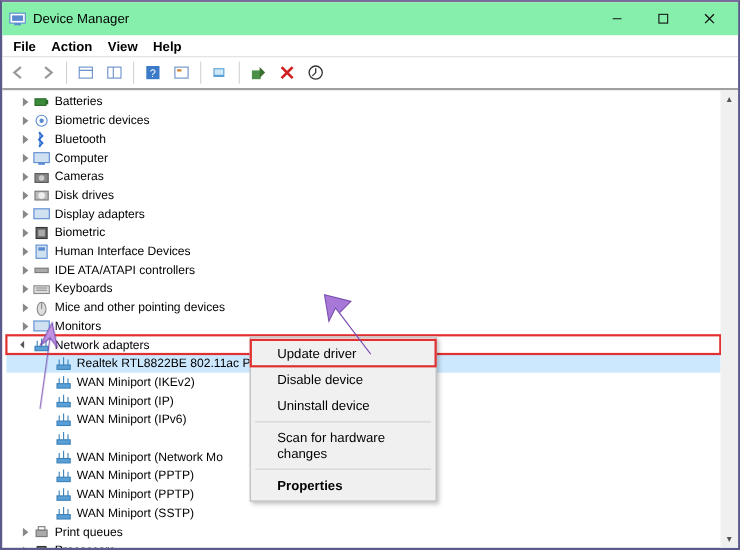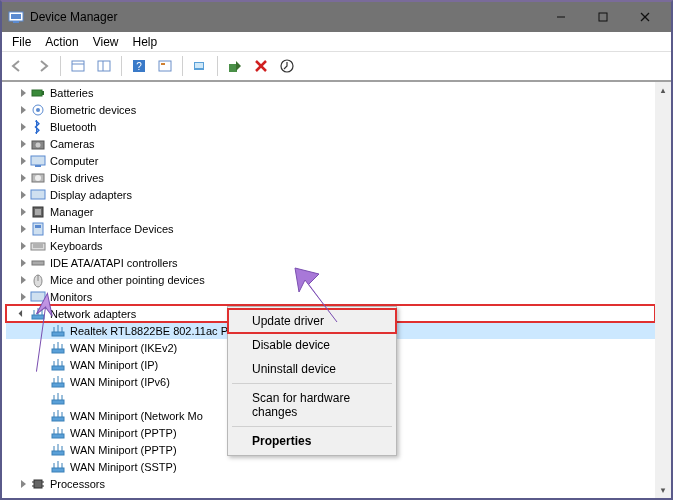--- a/index.html
+++ b/index.html
@@ -1,25 +1,25 @@
 <!DOCTYPE html>
 <html><head>
 <meta charset="utf-8">
 <style>
 * { box-sizing: border-box; margin: 0; padding: 0; font-family: "Segoe UI", Tahoma, sans-serif; }
 body { width: 673px; height: 500px; overflow: hidden; background: #fff; }
 .window { width: 673px; height: 500px; border: 2px solid #5a5a8a; border-top-color: #7a6b9a; display: flex; flex-direction: column; background: #fff; }
-.titlebar { height: 30px; display: flex; align-items: center; padding: 0 6px; background: #737373; }
+.titlebar { height: 30px; display: flex; align-items: center; padding: 0 6px; background: #86efac; }
 .titlebar .icon { width: 16px; height: 16px; margin-right: 6px; }
 .titlebar .title { font-size: 12px; color: #000; flex: 1; }
 .winbtns { display: flex; gap: 2px; }
 .winbtn { width: 40px; height: 26px; display: flex; align-items: center; justify-content: center; font-size: 13px; color: #111; }
 .winbtn svg { display: block; }
 .menubar { height: 20px; display: flex; align-items: center; padding: 0 4px; gap: 2px; font-size: 12px; border-bottom: 1px solid #e0e0e0; }
-.menubar .menuitem { padding: 2px 6px; cursor: default; }
+.menubar .menuitem { padding: 2px 6px; cursor: default; font-weight: bold; }
 .toolbar { height: 30px; display: flex; align-items: center; padding: 0 4px; gap: 4px; border-bottom: 2px solid #a0a0a0; }
 .tbbtn { width: 22px; height: 22px; display: flex; align-items: center; justify-content: center; }
 .tbsep { width: 1px; height: 20px; background: #d0d0d0; margin: 0 2px; }
 .content { flex: 1; overflow: hidden; position: relative; display: flex; }
 .tree { flex: 1; overflow-y: auto; padding: 2px 0 19px 4px; font-size: 11px; }
 .scrollbar { width: 16px; background: #f0f0f0; display: flex; flex-direction: column; }
 .scrollbtn { height: 16px; display: flex; align-items: center; justify-content: center; font-size: 9px; color: #555; }
 .scrolltrack { flex: 1; }
 .node { display: flex; align-items: center; height: 17px; padding-left: 6px; white-space: nowrap; }
 .expander { width: 14px; height: 14px; display: flex; align-items: center; justify-content: center; font-size: 11px; color: #555; cursor: pointer; }
@@ -163,83 +163,83 @@
           <span class="expander right"></span>
           <svg class="devicon" viewBox="0 0 16 16">
             <path d="M7 2 L11 6 L7 10 L11 14 L7 18" transform="scale(0.8)" fill="none" stroke="#2a6ad0" stroke-width="2"></path>
             <rect x="6" y="1" width="1" height="14" fill="#2a6ad0"></rect>
           </svg>
           <span class="label">Bluetooth</span>
         </div>
         <div class="node indent1  ">
           <span class="expander right"></span>
           <svg class="devicon" viewBox="0 0 16 16">
+            <rect x="1" y="3" width="14" height="9" fill="#cfe0f0" stroke="#5a8ad0"></rect>
+            <rect x="5" y="12" width="6" height="2" fill="#5a8ad0"></rect>
+          </svg>
+          <span class="label">Computer</span>
+        </div>
+        <div class="node indent1  ">
+          <span class="expander right"></span>
+          <svg class="devicon" viewBox="0 0 16 16">
             <rect x="2" y="5" width="12" height="8" fill="#888" stroke="#555"></rect>
             <circle cx="8" cy="9" r="2.5" fill="#ccc"></circle>
           </svg>
           <span class="label">Cameras</span>
         </div>
         <div class="node indent1  ">
           <span class="expander right"></span>
           <svg class="devicon" viewBox="0 0 16 16">
-            <rect x="1" y="3" width="14" height="9" fill="#cfe0f0" stroke="#5a8ad0"></rect>
-            <rect x="5" y="12" width="6" height="2" fill="#5a8ad0"></rect>
-          </svg>
-          <span class="label">Computer</span>
-        </div>
-        <div class="node indent1  ">
-          <span class="expander right"></span>
-          <svg class="devicon" viewBox="0 0 16 16">
             <rect x="2" y="4" width="12" height="8" fill="#bbb" stroke="#777"></rect>
             <circle cx="8" cy="8" r="3" fill="#eee"></circle>
           </svg>
           <span class="label">Disk drives</span>
         </div>
         <div class="node indent1  ">
           <span class="expander right"></span>
           <svg class="devicon" viewBox="0 0 16 16">
             <rect x="1" y="3" width="14" height="9" fill="#cfe0f0" stroke="#5a8ad0"></rect>
           </svg>
           <span class="label">Display adapters</span>
         </div>
         <div class="node indent1  ">
           <span class="expander right"></span>
           <svg class="devicon" viewBox="0 0 16 16">
             <rect x="3" y="3" width="10" height="10" fill="#666" stroke="#333"></rect>
             <rect x="5" y="5" width="6" height="6" fill="#aaa"></rect>
           </svg>
-          <span class="label">Manager</span>
+          <span class="label">Biometric</span>
         </div>
         <div class="node indent1  ">
           <span class="expander right"></span>
           <svg class="devicon" viewBox="0 0 16 16">
             <rect x="3" y="2" width="10" height="12" fill="#cfe0f0" stroke="#5a8ad0"></rect>
             <rect x="5" y="4" width="6" height="3" fill="#5a8ad0"></rect>
           </svg>
           <span class="label">Human Interface Devices</span>
+        </div>
+        <div class="node indent1  ">
+          <span class="expander right"></span>
+          <svg class="devicon" viewBox="0 0 16 16">
+            <rect x="2" y="6" width="12" height="4" fill="#aaa" stroke="#777"></rect>
+          </svg>
+          <span class="label">IDE ATA/ATAPI controllers</span>
         </div>
         <div class="node indent1  ">
           <span class="expander right"></span>
           <svg class="devicon" viewBox="0 0 16 16">
             <rect x="1" y="5" width="14" height="7" fill="#ddd" stroke="#888"></rect>
             <line x1="3" y1="7" x2="13" y2="7" stroke="#888"></line>
             <line x1="3" y1="9" x2="13" y2="9" stroke="#888"></line>
           </svg>
           <span class="label">Keyboards</span>
         </div>
         <div class="node indent1  ">
           <span class="expander right"></span>
           <svg class="devicon" viewBox="0 0 16 16">
-            <rect x="2" y="6" width="12" height="4" fill="#aaa" stroke="#777"></rect>
-          </svg>
-          <span class="label">IDE ATA/ATAPI controllers</span>
-        </div>
-        <div class="node indent1  ">
-          <span class="expander right"></span>
-          <svg class="devicon" viewBox="0 0 16 16">
             <ellipse cx="8" cy="9" rx="4" ry="6" fill="#ddd" stroke="#888"></ellipse>
             <line x1="8" y1="3" x2="8" y2="9" stroke="#888"></line>
           </svg>
           <span class="label">Mice and other pointing devices</span>
         </div>
         <div class="node indent1  ">
           <span class="expander right"></span>
           <svg class="devicon" viewBox="0 0 16 16">
             <rect x="1" y="3" width="14" height="9" fill="#cfe0f0" stroke="#5a8ad0"></rect>
           </svg>
@@ -336,20 +336,28 @@
         </div>
         <div class="node indent2  ">
           <span class="expander empty"></span>
           <svg class="devicon" viewBox="0 0 16 16">
             <rect x="2" y="9" width="12" height="4" fill="#5aa0d8" stroke="#3a80b8"></rect>
             <line x1="4" y1="9" x2="4" y2="4" stroke="#3a80b8"></line>
             <line x1="8" y1="9" x2="8" y2="2" stroke="#3a80b8"></line>
             <line x1="12" y1="9" x2="12" y2="4" stroke="#3a80b8"></line>
           </svg>
           <span class="label">WAN Miniport (SSTP)</span>
+        </div>
+        <div class="node indent1  ">
+          <span class="expander right"></span>
+          <svg class="devicon" viewBox="0 0 16 16">
+            <rect x="3" y="6" width="10" height="6" fill="#aaa" stroke="#777"></rect>
+            <rect x="5" y="3" width="6" height="3" fill="#fff" stroke="#777"></rect>
+          </svg>
+          <span class="label">Print queues</span>
         </div>
         <div class="node indent1  ">
           <span class="expander right"></span>
           <svg class="devicon" viewBox="0 0 16 16">
             <rect x="4" y="4" width="8" height="8" fill="#666" stroke="#333"></rect>
             <line x1="2" y1="6" x2="4" y2="6" stroke="#333"></line>
             <line x1="2" y1="10" x2="4" y2="10" stroke="#333"></line>
             <line x1="12" y1="6" x2="14" y2="6" stroke="#333"></line>
             <line x1="12" y1="10" x2="14" y2="10" stroke="#333"></line>
           </svg>

